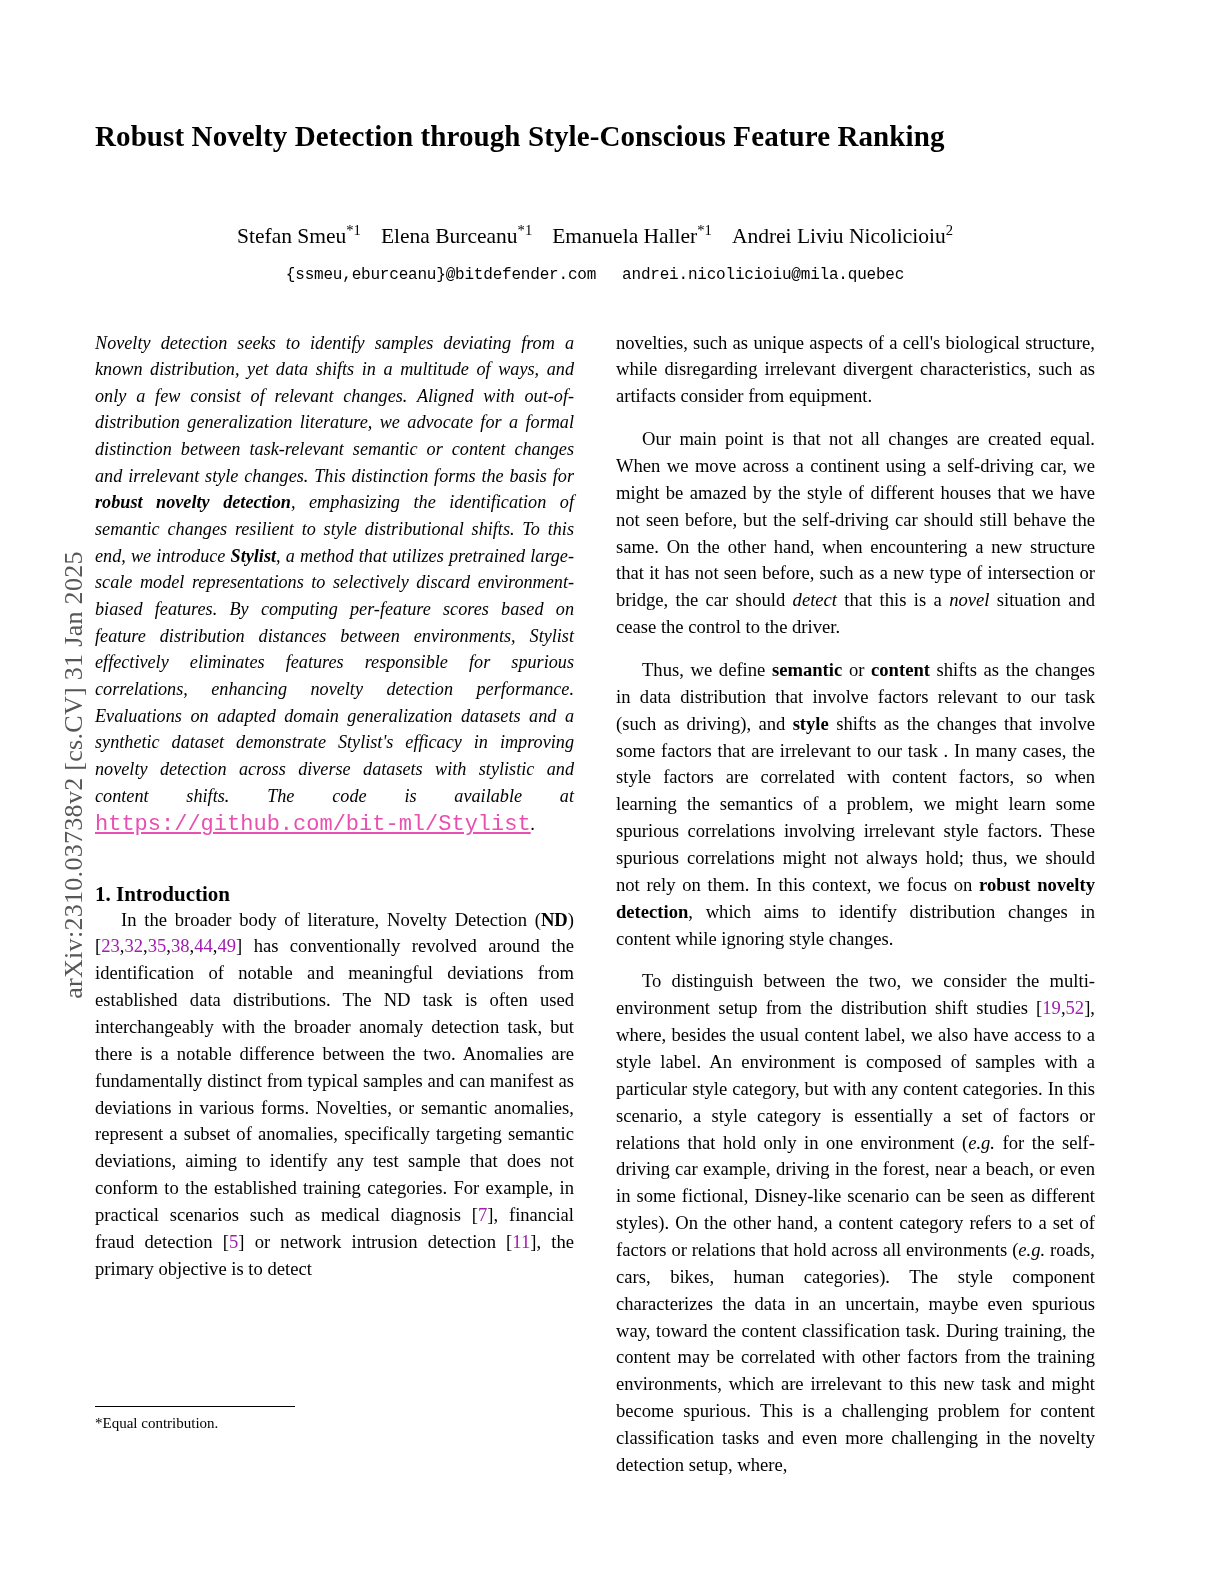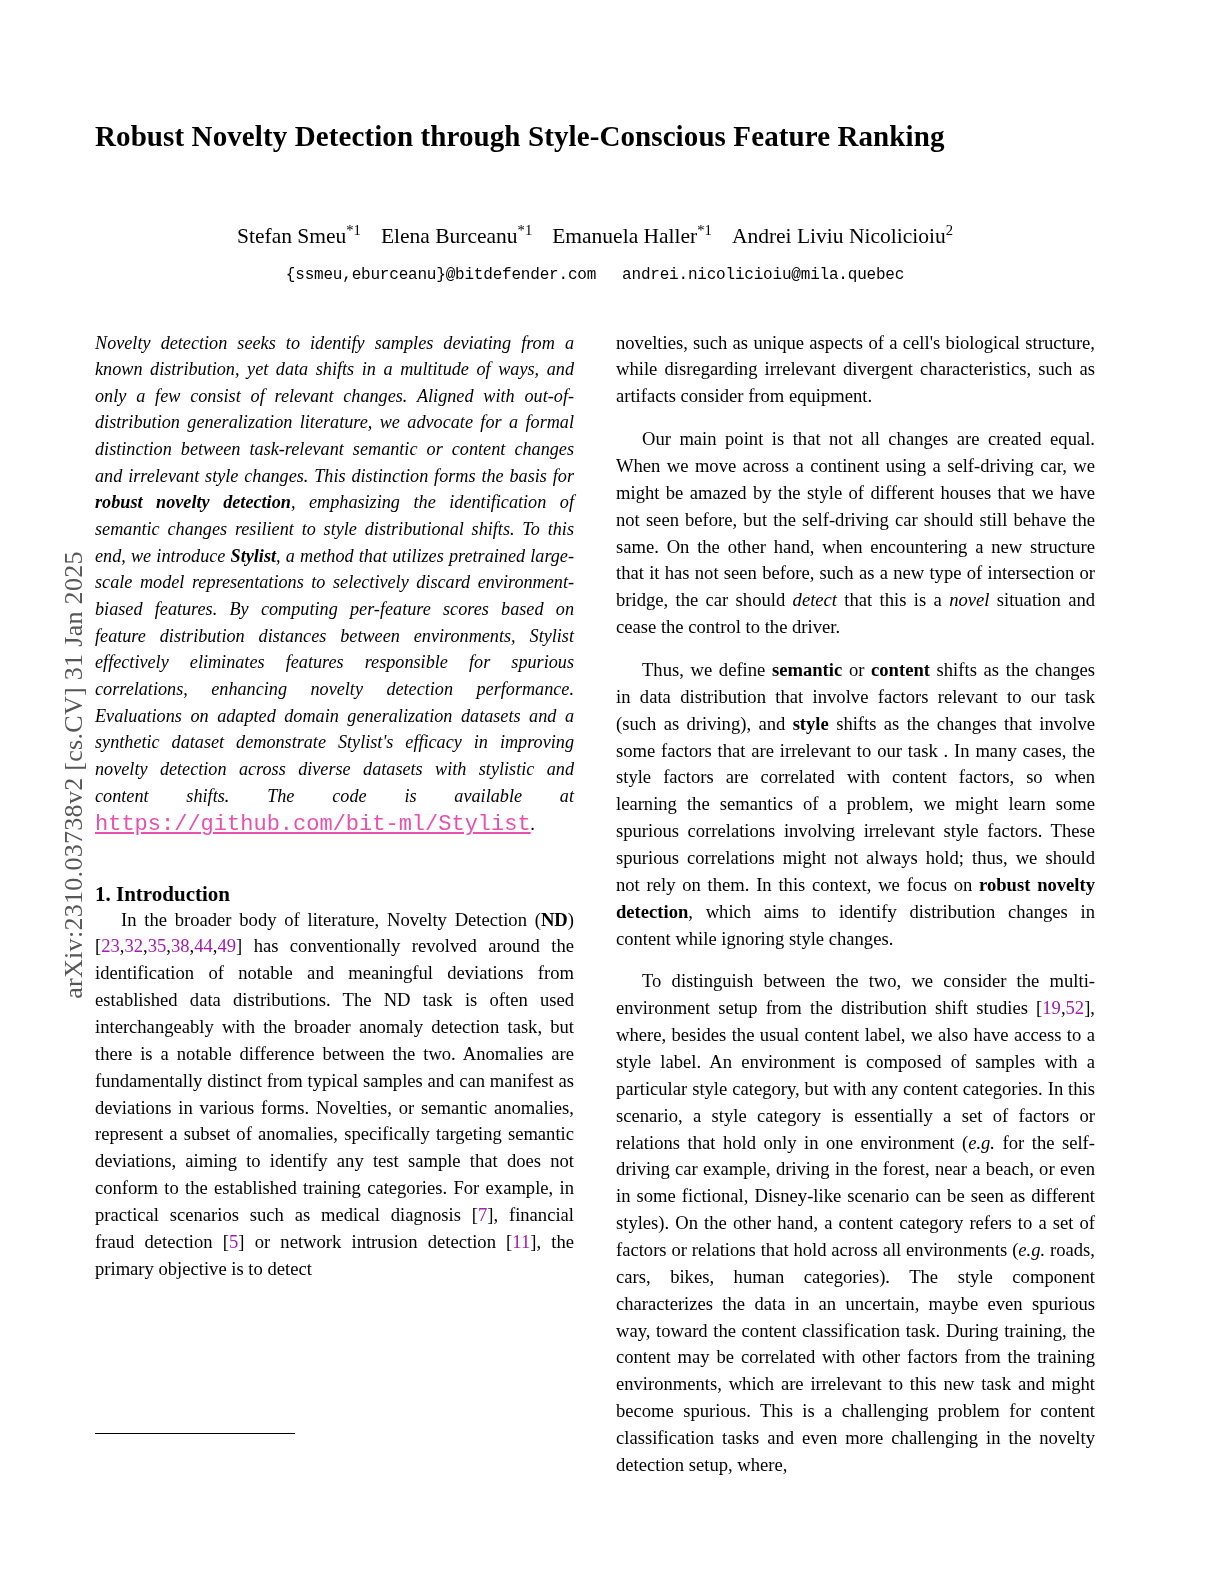--- a/index.html
+++ b/index.html
@@ -178,20 +178,21 @@
         <div class="abstract">
           <span>Novelty detection seeks to identify samples deviating from a known distribution, yet data shifts in a multitude of ways, and only a few consist of relevant changes. Aligned with out-of-distribution generalization literature, we advocate for a formal distinction between task-relevant semantic or content changes and irrelevant style changes. This distinction forms the basis for </span><b>robust novelty detection</b><span>, emphasizing the identification of semantic changes resilient to style distributional shifts. To this end, we introduce </span><b>Stylist</b><span>, a method that utilizes pretrained large-scale model representations to selectively discard environment-biased features. By computing per-feature scores based on feature distribution distances between environments, Stylist effectively eliminates features responsible for spurious correlations, enhancing novelty detection performance. Evaluations on adapted domain generalization datasets and a synthetic dataset demonstrate Stylist's efficacy in improving novelty detection across diverse datasets with stylistic and content shifts. The code is available at </span><a class="url" href="#">https://github.com/bit-ml/Stylist</a><span>.</span>
         </div>
 
         <div class="sec-h">1. Introduction</div>
 
         <p class="body first"><span>In the broader body of literature, Novelty Detection (</span><b>ND</b><span>) [</span><span class="cite">23</span>,<span class="cite">32</span>,<span class="cite">35</span>,<span class="cite">38</span>,<span class="cite">44</span>,<span class="cite">49</span><span>] has conventionally revolved around the identification of notable and meaningful deviations from established data distributions. The ND task is often used interchangeably with the broader anomaly detection task, but there is a notable difference between the two. Anomalies are fundamentally distinct from typical samples and can manifest as deviations in various forms. Novelties, or semantic anomalies, represent a subset of anomalies, specifically targeting semantic deviations, aiming to identify any test sample that does not conform to the established training categories. For example, in practical scenarios such as medical diagnosis [</span><span class="cite">7</span><span>], financial fraud detection [</span><span class="cite">5</span><span>] or network intrusion detection [</span><span class="cite">11</span><span>], the primary objective is to detect</span></p>
 
         <div class="footnote-block">
           <div class="footnote-rule"></div>
+          <div class="footnote">*Equal contribution.</div>
         </div>
 
       </div>
 
       <div class="col rightcol">
 
         <p class="body">novelties, such as unique aspects of a cell's biological structure, while disregarding irrelevant divergent characteristics, such as artifacts consider from equipment.</p>
 
         <p class="body"><span>Our main point is that not all changes are created equal. When we move across a continent using a self-driving car, we might be amazed by the style of different houses that we have not seen before, but the self-driving car should still behave the same. On the other hand, when encountering a new structure that it has not seen before, such as a new type of intersection or bridge, the car should </span><i>detect</i><span> that this is a </span><i>novel</i><span> situation and cease the control to the driver.</span></p>
 

